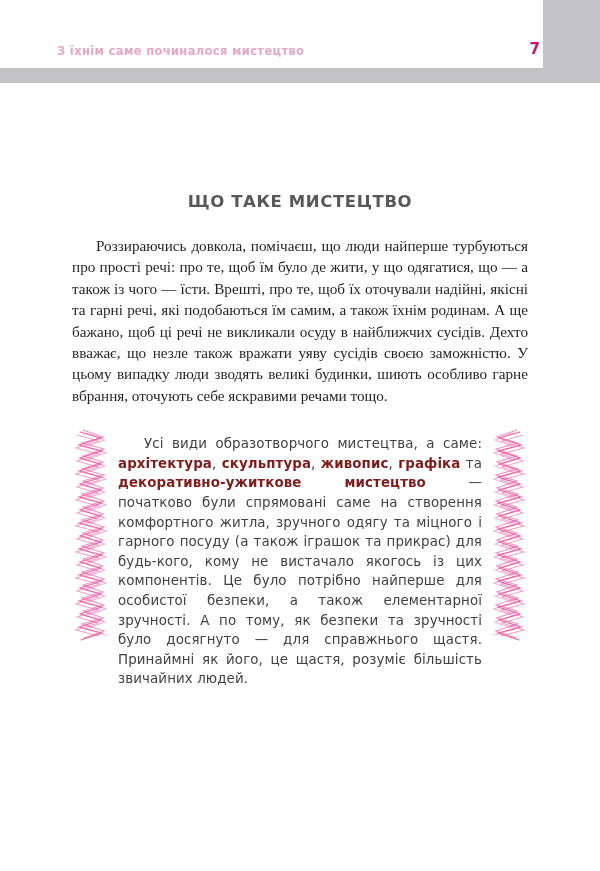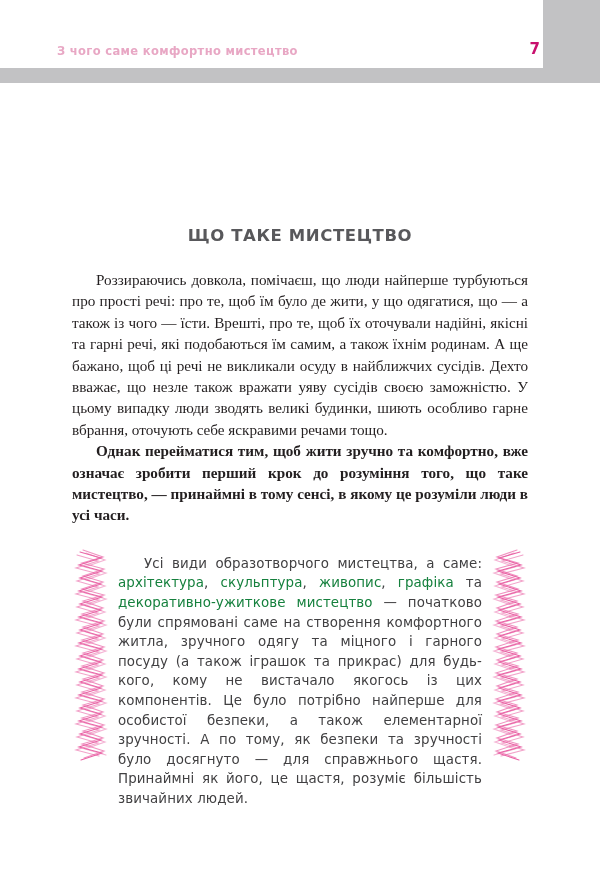--- a/index.html
+++ b/index.html
@@ -65,21 +65,20 @@
     font-weight: 700;
     color: #c8106e;
   }
 
   
   .content {
     position: absolute;
     left: 72px;
     top: 192px;
     width: 456px;
-    margin-top: 34px;
   }
 
   .chapter-title {
     margin: 0 0 24px 0;
     text-align: center;
     font-family: "DejaVu Sans", "Liberation Sans", sans-serif;
     font-size: 16.5px;
     font-weight: 700;
     letter-spacing: 0.6px;
     color: #58585b;
@@ -119,22 +118,22 @@
     text-justify: inter-word;
     text-indent: 26px;
     font-family: "DejaVu Sans", "Liberation Sans", sans-serif;
     font-size: 13.4px;
     line-height: 19.6px;
     letter-spacing: 0.1px;
     color: #414042;
     hyphens: auto;
   }
   .kw {
-    font-weight: 400;
-    color: #15803d;
+    font-weight: 700;
+    color: #7f1d1d;
   }
 
   
   .scribble {
     position: absolute;
     top: 2px;
     width: 34px;
     height: 216px;
     pointer-events: none;
   }
@@ -143,32 +142,31 @@
   .scribble svg { display: block; width: 100%; height: 100%; }
 </style>
 </head>
 <body>
 
 <div class="page">
 
   <div class="header-gray-edge"></div>
   <div class="header-gray-band"></div>
 
-  <div class="running-head">З чого саме комфортно мистецтво</div>
+  <div class="running-head">З їхнім саме починалося мистецтво</div>
 
   <div class="page-number">7</div>
 
   <div class="content">
 
     <h1 class="chapter-title">ЩО ТАКЕ МИСТЕЦТВО</h1>
 
 
     <p class="body-par">Роззираючись довкола, помічаєш, що люди найперше турбуються про прості речі: про те, щоб їм було де жити, у що одягатися, що — а також із чого — їсти. Врешті, про те, щоб їх оточували надійні, якісні та гарні речі, які подобаються їм самим, а також їхнім родинам. А ще бажано, щоб ці речі не викликали осуду в найближчих сусідів. Дехто вважає, що незле також вражати уяву сусідів своєю заможністю. У цьому випадку люди зводять великі будинки, шиють особливо гарне вбрання, оточують себе яскравими речами тощо.</p>
 
-    <p class="body-par">Однак перейматися тим, щоб жити зручно та комфортно, вже означає зробити перший крок до розуміння того, що таке мистецтво, — принаймні в тому сенсі, в якому це розуміли люди в усі часи.</p>
 
     <div class="callout">
 
       <div class="scribble left">
         <svg viewBox="0 0 34 216" preserveAspectRatio="none" aria-hidden="true">
           <g fill="none" stroke="#e8589f" stroke-width="1.1" stroke-linecap="round" opacity="0.92">
             <path d="M6 4 L27 10 L5 17 L28 23 L6 30 L27 36 L5 43 L28 49 L6 56 L27 62 L5 69 L28 75 L6 82 L27 88 L5 95 L28 101 L6 108 L27 114 L5 121 L28 127 L6 134 L27 140 L5 147 L28 153 L6 160 L27 166 L5 173 L28 179 L6 186 L27 192 L5 199 L28 205 L7 212"></path>
             <path d="M9 2 L29 9 L8 15 L30 21 L9 28 L29 34 L8 41 L30 47 L9 53 L29 60 L8 66 L30 73 L9 79 L29 86 L8 92 L30 99 L9 105 L29 112 L8 118 L30 125 L9 131 L29 138 L8 144 L30 151 L9 157 L29 164 L8 170 L30 177 L9 183 L29 190 L8 196 L30 203 L10 210" opacity="0.7"></path>
             <path d="M3 7 L24 13 L2 20 L25 26 L3 33 L24 39 L2 46 L25 52 L3 59 L24 65 L2 72 L25 78 L3 85 L24 91 L2 98 L25 104 L3 111 L24 117 L2 124 L25 130 L3 137 L24 143 L2 150 L25 156 L3 163 L24 169 L2 176 L25 182 L3 189 L24 195 L2 202 L25 208" opacity="0.6"></path>
             <path d="M12 5 L31 12 L11 19 L32 25 L12 32 L31 38 L11 45 L32 51 L12 58 L31 64 L11 71 L32 77 L12 84 L31 90 L11 97 L32 103 L12 110 L31 116 L11 123 L32 129 L12 136 L31 142 L11 149 L32 155 L12 162 L31 168 L11 175 L32 181 L12 188 L31 194 L11 201 L32 207" opacity="0.5"></path>

